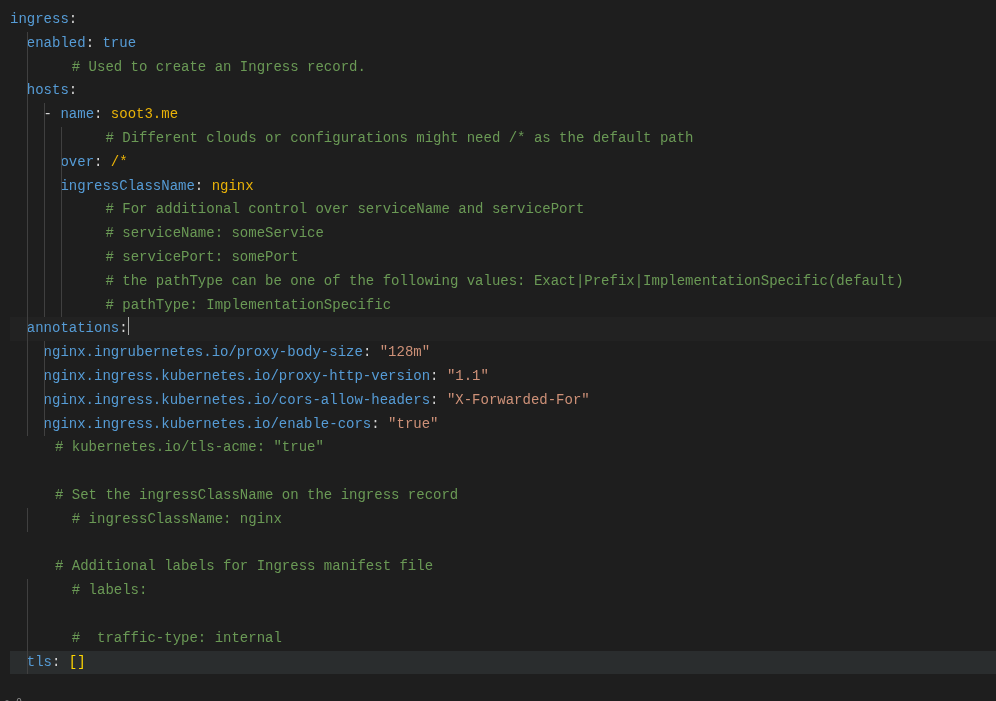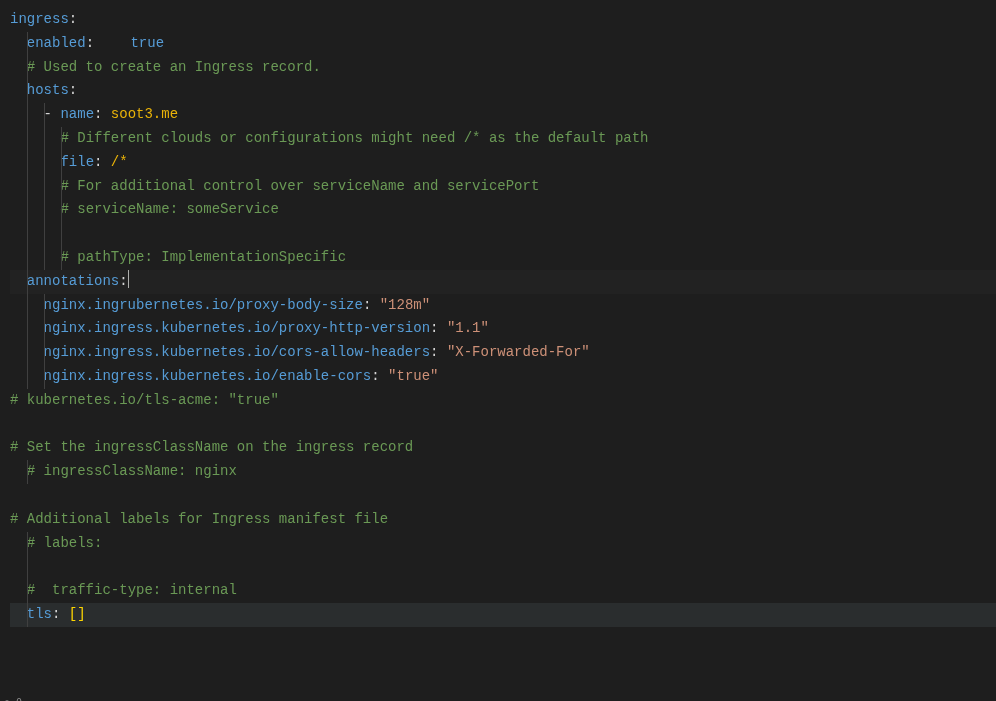--- a/index.html
+++ b/index.html
@@ -31,22 +31,22 @@
     bottom: 0;
     border-left: 1px solid #404040;
   }
   .g1 { left: 17px; }  
   .g2 { left: 34px; }
   .g3 { left: 51px; }
   .key   { color: #569cd6; }        
   .punct { color: #d4d4d4; }
   .value { color: #eab308; }        
   .string{ color: #ce9178; }
-  .kw    { color: #569cd6; margin-left: 28px; }        
-  .cmt   { color: #6a9955; }        
+  .kw    { color: #569cd6; }        
+  .cmt   { color: #6a9955; padding-left: 45px; }        
   .white { color: #d4d4d4; }
   .dash  { color: #d4d4d4; }
   .bracket { color: #ffd700; }
   .cursor {
     display: inline-block;
     width: 0;
     border-left: 1px solid #aeafad;
     height: 18px;
     vertical-align: -3px;
   }
@@ -73,24 +73,26 @@
 </head>
 <body>
 
 <div class="editor" id="editor">
     <div class="line"><span class="white"></span><span class="key">ingress</span><span class="punct">:</span></div>
     <div class="line"><span class="guide g1"></span><span class="white">  </span><span class="key">enabled</span><span class="punct">: </span><span class="kw">true</span></div>
     <div class="line"><span class="guide g1"></span><span class="white">  </span><span class="cmt"># Used to create an Ingress record.</span></div>
     <div class="line"><span class="guide g1"></span><span class="white">  </span><span class="key">hosts</span><span class="punct">:</span></div>
     <div class="line"><span class="guide g1"></span><span class="guide g2"></span><span class="white">    </span><span class="dash">- </span><span class="key">name</span><span class="punct">: </span><span class="value">soot3.me</span></div>
     <div class="line"><span class="guide g1"></span><span class="guide g2"></span><span class="guide g3"></span><span class="white">      </span><span class="cmt"># Different clouds or configurations might need /* as the default path</span></div>
-    <div class="line"><span class="guide g1"></span><span class="guide g2"></span><span class="guide g3"></span><span class="white">      </span><span class="key">file</span><span class="punct">: </span><span class="value">/*</span></div>
+    <div class="line"><span class="guide g1"></span><span class="guide g2"></span><span class="guide g3"></span><span class="white">      </span><span class="key">over</span><span class="punct">: </span><span class="value">/*</span></div>
+    <div class="line"><span class="guide g1"></span><span class="guide g2"></span><span class="guide g3"></span><span class="white">      </span><span class="key">ingressClassName</span><span class="punct">: </span><span class="value">nginx</span></div>
     <div class="line"><span class="guide g1"></span><span class="guide g2"></span><span class="guide g3"></span><span class="white">      </span><span class="cmt"># For additional control over serviceName and servicePort</span></div>
     <div class="line"><span class="guide g1"></span><span class="guide g2"></span><span class="guide g3"></span><span class="white">      </span><span class="cmt"># serviceName: someService</span></div>
-    <div class="line"><span class="guide g1"></span><span class="guide g2"></span><span class="guide g3"></span><span class="white">      </span></div>
+    <div class="line"><span class="guide g1"></span><span class="guide g2"></span><span class="guide g3"></span><span class="white">      </span><span class="cmt"># servicePort: somePort</span></div>
+    <div class="line"><span class="guide g1"></span><span class="guide g2"></span><span class="guide g3"></span><span class="white">      </span><span class="cmt"># the pathType can be one of the following values: Exact|Prefix|ImplementationSpecific(default)</span></div>
     <div class="line"><span class="guide g1"></span><span class="guide g2"></span><span class="guide g3"></span><span class="white">      </span><span class="cmt"># pathType: ImplementationSpecific</span></div>
     <div class="line highlighted"><span class="guide g1"></span><span class="white">  </span><span class="key">annotations</span><span class="punct">:</span><span class="cursor"></span></div>
     <div class="line"><span class="guide g1"></span><span class="guide g2"></span><span class="white">    </span><span class="key">nginx.ingrubernetes.io/proxy-body-size</span><span class="punct">: </span><span class="string">"128m"</span></div>
     <div class="line"><span class="guide g1"></span><span class="guide g2"></span><span class="white">    </span><span class="key">nginx.ingress.kubernetes.io/proxy-http-version</span><span class="punct">: </span><span class="string">"1.1"</span></div>
     <div class="line"><span class="guide g1"></span><span class="guide g2"></span><span class="white">    </span><span class="key">nginx.ingress.kubernetes.io/cors-allow-headers</span><span class="punct">: </span><span class="string">"X-Forwarded-For"</span></div>
     <div class="line"><span class="guide g1"></span><span class="guide g2"></span><span class="white">    </span><span class="key">nginx.ingress.kubernetes.io/enable-cors</span><span class="punct">: </span><span class="string">"true"</span></div>
     <div class="line"><span class="white"></span><span class="cmt"># kubernetes.io/tls-acme: "true"</span></div>
     <div class="line"><span class="white"></span><span class="white"></span></div>
     <div class="line"><span class="white"></span><span class="cmt"># Set the ingressClassName on the ingress record</span></div>
     <div class="line"><span class="guide g1"></span><span class="white">  </span><span class="cmt"># ingressClassName: nginx</span></div>

